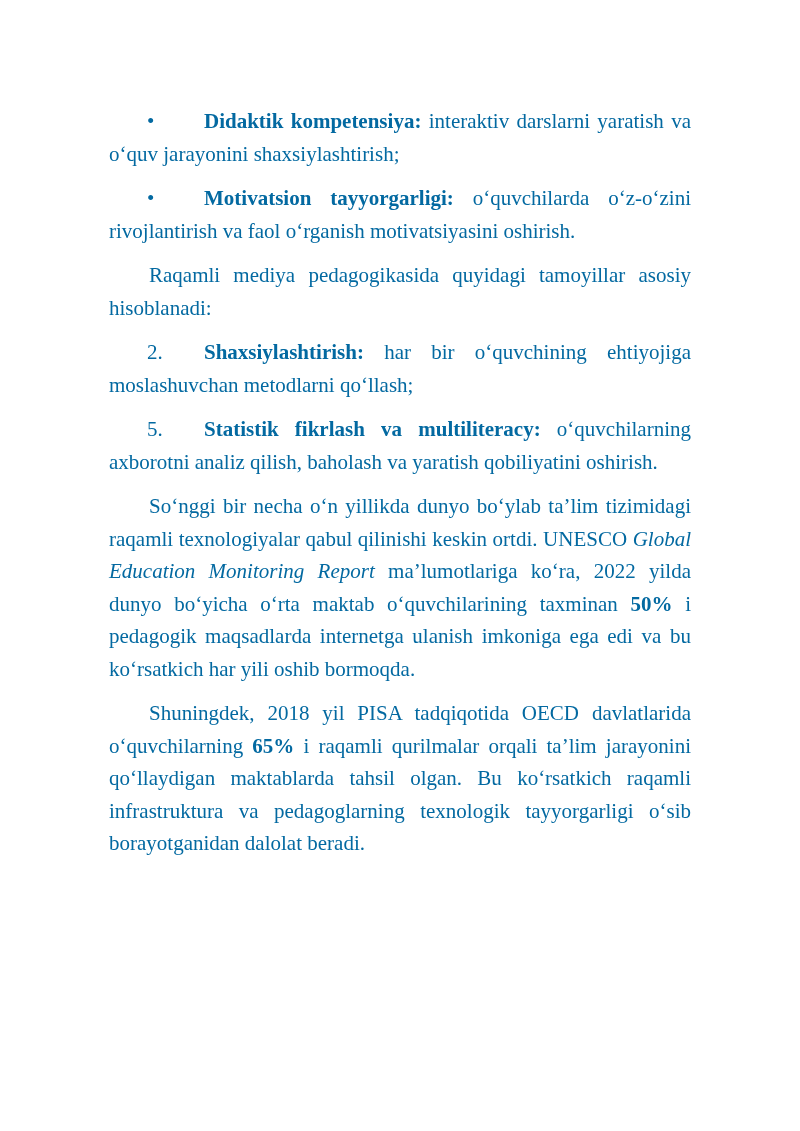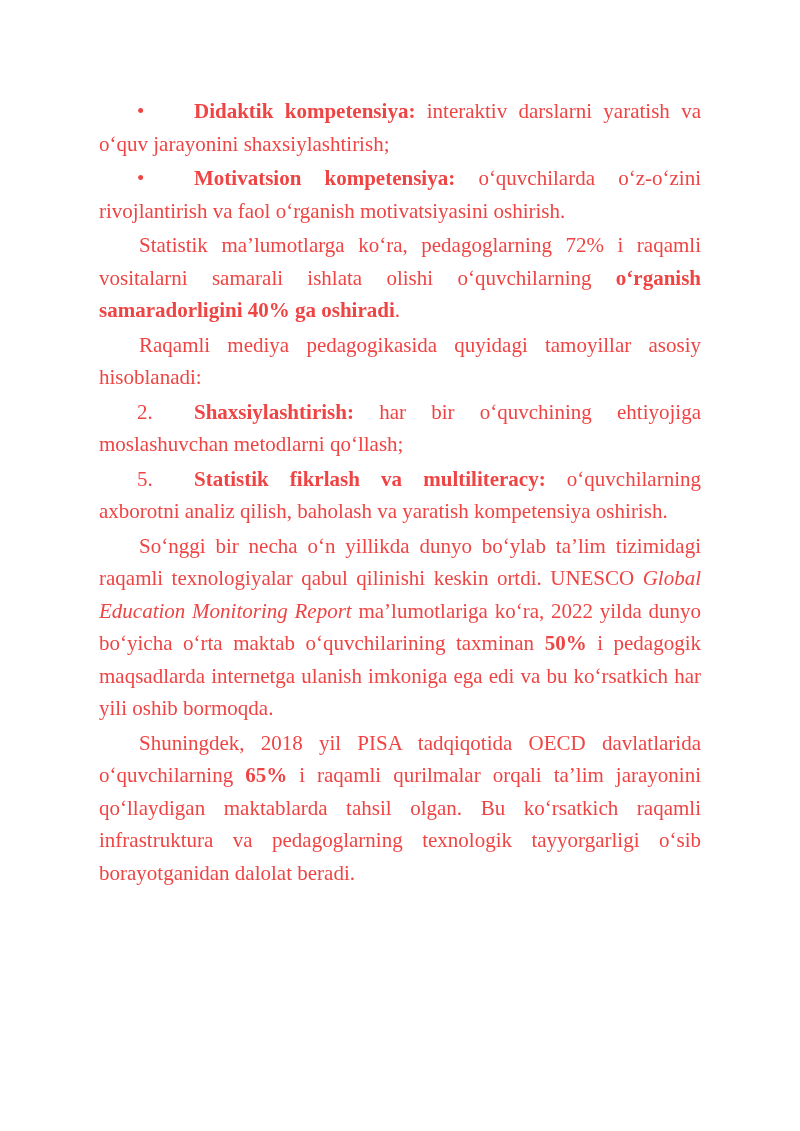--- a/index.html
+++ b/index.html
@@ -12,45 +12,44 @@
     width: 800px;
     height: 1131px;
     box-sizing: border-box;
     background: #ffffff;
     padding: 93px 97px 40px 97px;
     font-family: "Liberation Serif", "DejaVu Serif", serif;
     color: #1c1c1c;
     overflow: hidden;
   }
   p.para {
-    margin: 2px;
+    margin: 12px;
     font-size: 21px;
     line-height: 32.5px;
     text-align: justify;
-    color: #ef4444;
+    color: #0369a1;
   }
   p.para.indent {
     text-indent: 40px;
   }
   p.para.list {
     text-indent: 38px;
   }
   p.para.list .marker {
     display: inline-block;
     width: 57px;
     text-indent: 0;
   }
   .run-b { font-weight: bold; }
   .run-i { font-style: italic; }
 </style>
 </head>
 <body>
 
 <div class="page">
   <p class="para list"><span class="marker">•</span><span class="run-b">Didaktik kompetensiya:</span><span> interaktiv darslarni yaratish va o‘quv jarayonini shaxsiylashtirish;</span></p>
-  <p class="para list"><span class="marker">•</span><span class="run-b">Motivatsion kompetensiya:</span><span> o‘quvchilarda o‘z-o‘zini rivojlantirish va faol o‘rganish motivatsiyasini oshirish.</span></p>
-  <p class="para indent"><span>Statistik ma’lumotlarga ko‘ra, pedagoglarning 72% i raqamli vositalarni samarali ishlata olishi o‘quvchilarning </span><span class="run-b">o‘rganish samaradorligini 40% ga oshiradi</span><span>.</span></p>
+  <p class="para list"><span class="marker">•</span><span class="run-b">Motivatsion tayyorgarligi:</span><span> o‘quvchilarda o‘z-o‘zini rivojlantirish va faol o‘rganish motivatsiyasini oshirish.</span></p>
   <p class="para indent"><span>Raqamli mediya pedagogikasida quyidagi tamoyillar asosiy hisoblanadi:</span></p>
   <p class="para list"><span class="marker">2.</span><span class="run-b">Shaxsiylashtirish:</span><span> har bir o‘quvchining ehtiyojiga moslashuvchan metodlarni qo‘llash;</span></p>
-  <p class="para list"><span class="marker">5.</span><span class="run-b">Statistik fikrlash va multiliteracy:</span><span> o‘quvchilarning axborotni analiz qilish, baholash va yaratish kompetensiya oshirish.</span></p>
+  <p class="para list"><span class="marker">5.</span><span class="run-b">Statistik fikrlash va multiliteracy:</span><span> o‘quvchilarning axborotni analiz qilish, baholash va yaratish qobiliyatini oshirish.</span></p>
   <p class="para indent"><span>So‘nggi bir necha o‘n yillikda dunyo bo‘ylab ta’lim tizimidagi raqamli texnologiyalar qabul qilinishi keskin ortdi. UNESCO </span><span class="run-i">Global Education Monitoring Report</span><span> ma’lumotlariga ko‘ra, 2022 yilda dunyo bo‘yicha o‘rta maktab o‘quvchilarining taxminan </span><span class="run-b">50%</span><span> i pedagogik maqsadlarda internetga ulanish imkoniga ega edi va bu ko‘rsatkich har yili oshib bormoqda.</span></p>
   <p class="para indent"><span>Shuningdek, 2018 yil PISA tadqiqotida OECD davlatlarida o‘quvchilarning </span><span class="run-b">65%</span><span> i raqamli qurilmalar orqali ta’lim jarayonini qo‘llaydigan maktablarda tahsil olgan. Bu ko‘rsatkich raqamli infrastruktura va pedagoglarning texnologik tayyorgarligi o‘sib borayotganidan dalolat beradi.</span></p>
 </div>
 
 </body></html>

